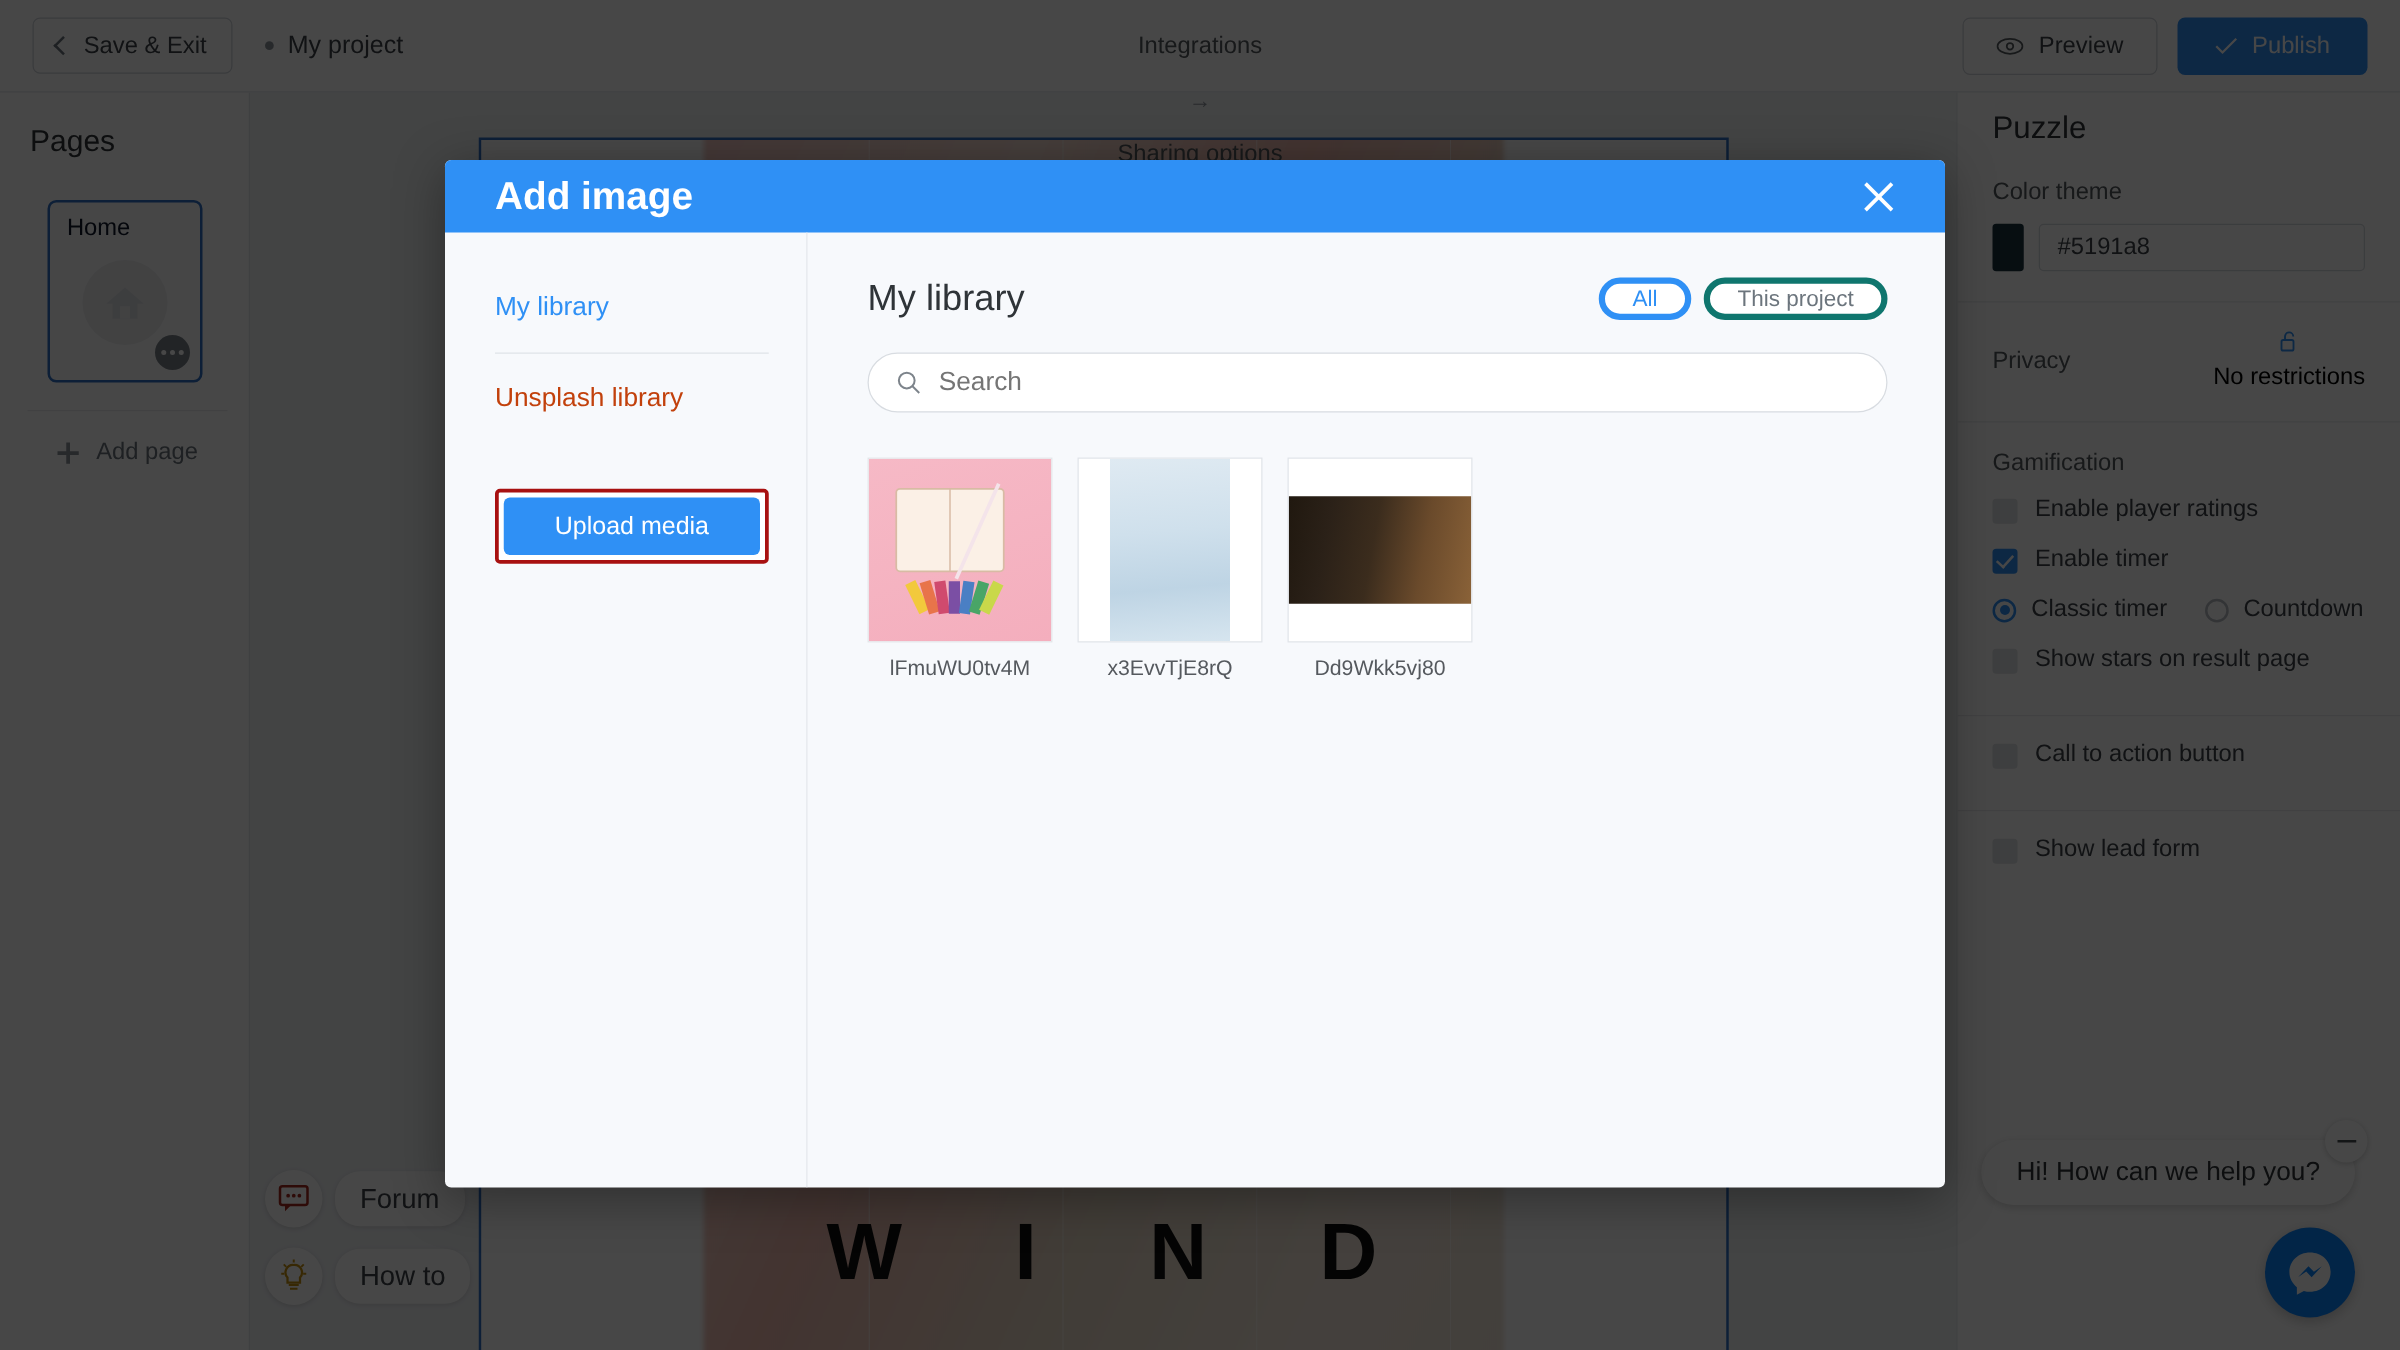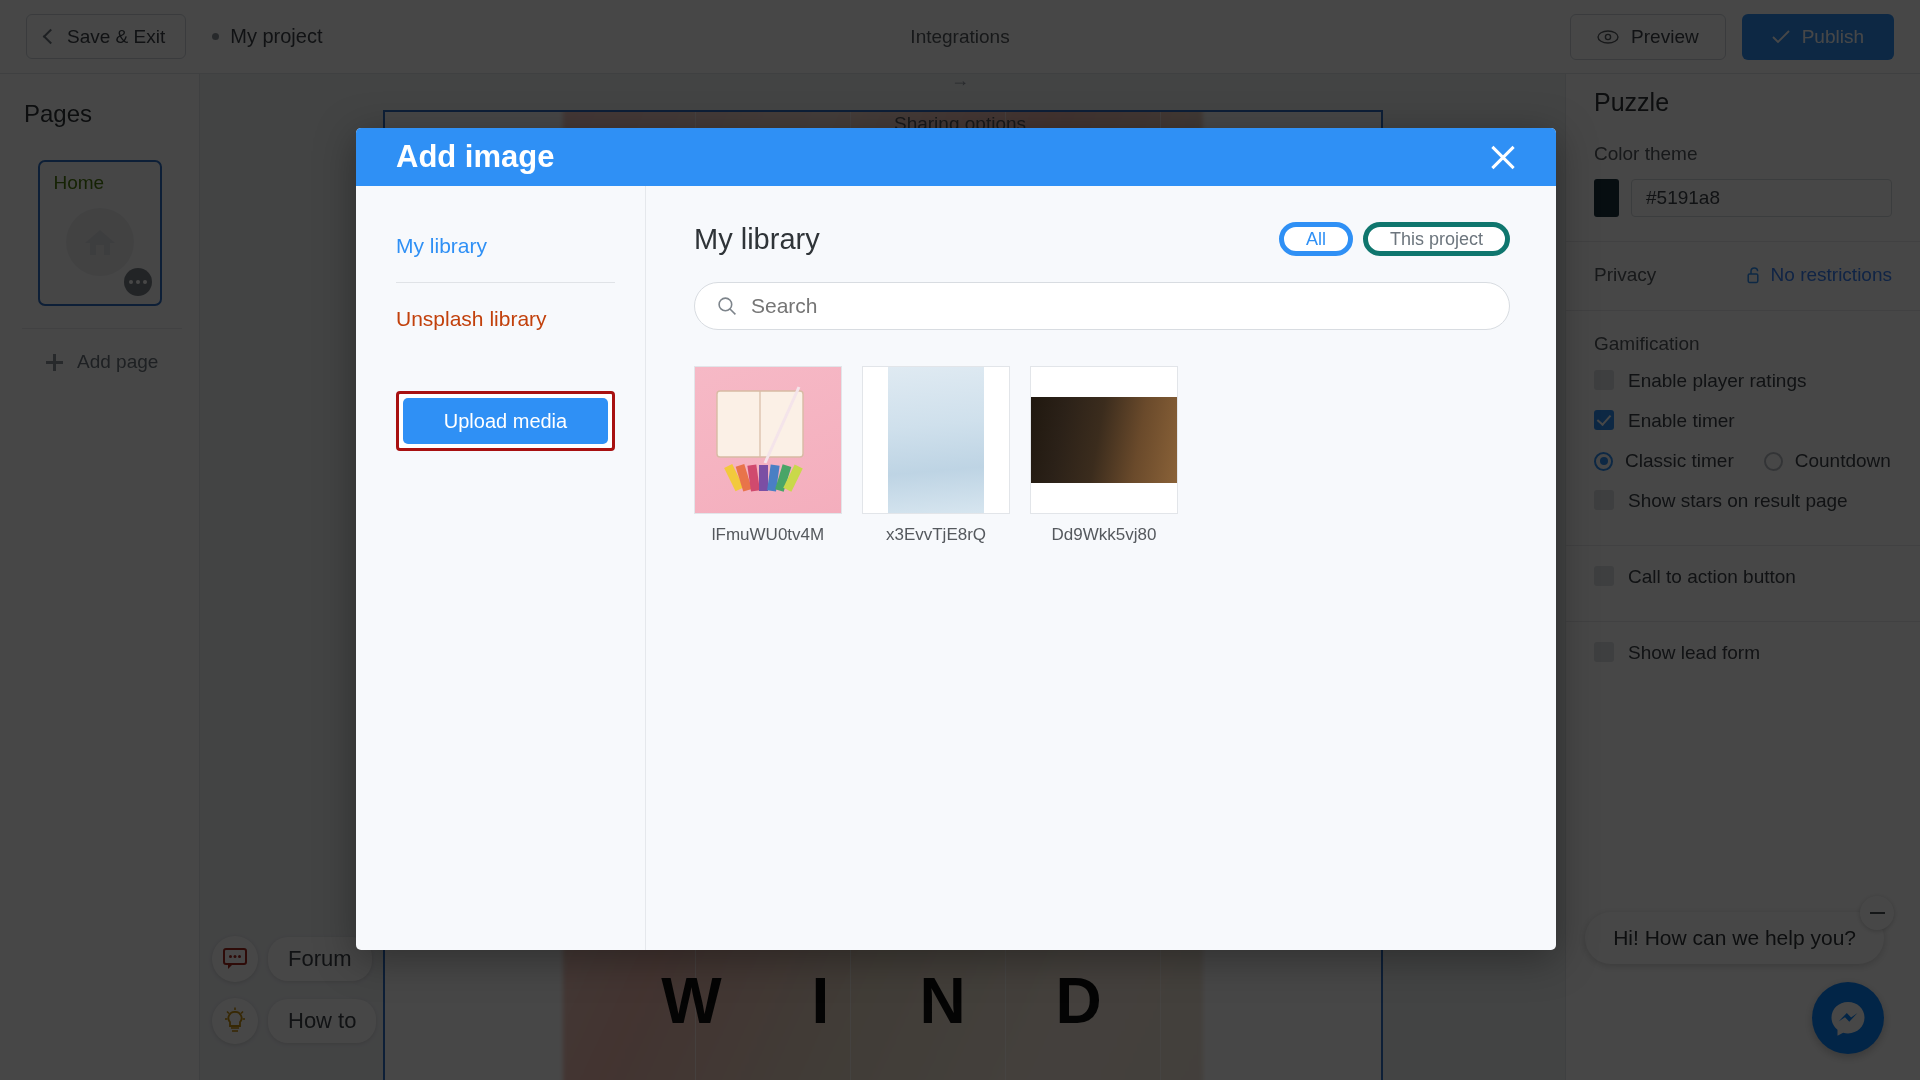--- a/index.html
+++ b/index.html
@@ -73,21 +73,21 @@
     background: #ffffff; border-right: 1px solid #e3e6ea;
     padding: 26px 0 0 0;
   }
   .pages-title { font-size: 24px; color: #2f3438; padding-left: 24px; }
   .page-card {
     margin: 32px auto 0 auto; width: 124px; height: 146px;
     border: 2px solid #2f6fc4; border-radius: 7px;
     background: #fafbfc;
     position: relative; cursor: pointer;
   }
-  .page-card-label { font-size: 19px; color: #4d7c0f; padding: 10px 0 0 14px; }
+  .page-card-label { font-size: 19px; color: #0f172a; padding: 10px 0 0 14px; }
   .page-home-icon {
     position: absolute; left: 50%; top: 56%; transform: translate(-50%,-50%);
     width: 68px; height: 68px; border-radius: 50%; background: #ececee;
     display:flex;align-items:center;justify-content:center;
   }
   .page-dots {
     position: absolute; right: 8px; bottom: 8px;
     width: 28px; height: 28px; border-radius: 50%; background: #7c8289;
     display: flex; align-items: center; justify-content: center; gap: 3px;
     cursor: pointer;
@@ -154,23 +154,23 @@
   .color-input {
     flex: 1; height: 38px; border: 1px solid #d5d9de; border-radius: 4px;
     background: #fff; font-size: 19px; color: #3d4349;
     padding-left: 14px; font-family: "Liberation Sans", sans-serif;
   }
   .divider { height: 1px; background: #e8eaed; margin: 24px -28px 0 -28px; }
   .row-between {
     display: flex; align-items: center; justify-content: space-between;
     padding: 22px 0 0 0;
   }
-  .privacy-val { color: #3b82f6; font-size: 19px; display:flex; align-items:center; gap: 9px; cursor:pointer;}
+  .privacy-val { color: #000000; font-size: 19px; display:flex; align-items:center; gap: 9px; cursor:pointer;flex-direction:column;}
   .section-head { font-size: 19px; color: #55595e; padding: 22px 0 6px 0; }
-  .check-row { display: flex; align-items: flex-start; gap: 14px; padding: 9px 0; }
+  .check-row { display: flex; align-items: flex-end; gap: 14px; padding: 9px 0; }
   .cbox {
     width: 20px; height: 20px; border-radius: 3px; background: #dde0e4; flex: none; cursor: pointer;
     position: relative;
   }
   .cbox.checked { background: #2f90f5; }
   .cbox.checked:after {
     content:""; position:absolute; left: 6px; top: 2px;
     width: 6px; height: 11px; border: solid #fff; border-width: 0 2.5px 2.5px 0;
     transform: rotate(42deg);
   }

